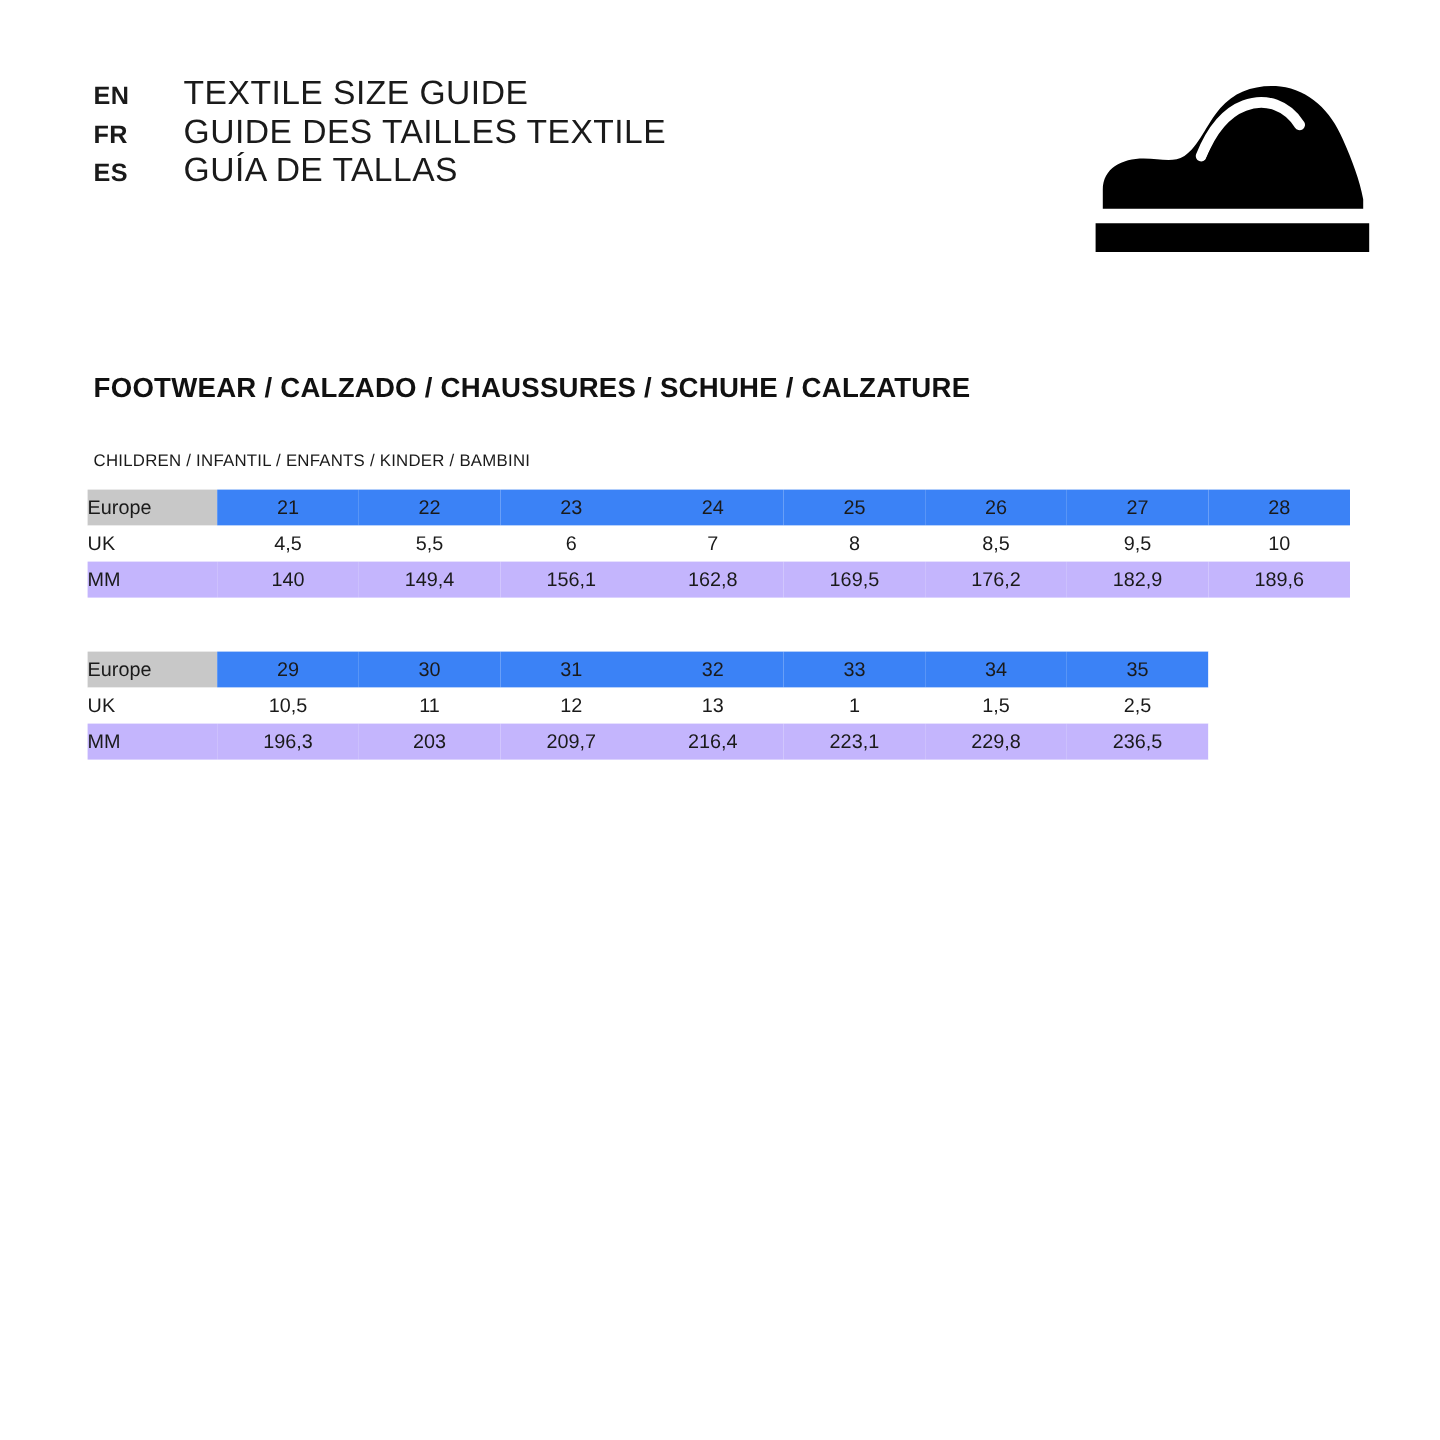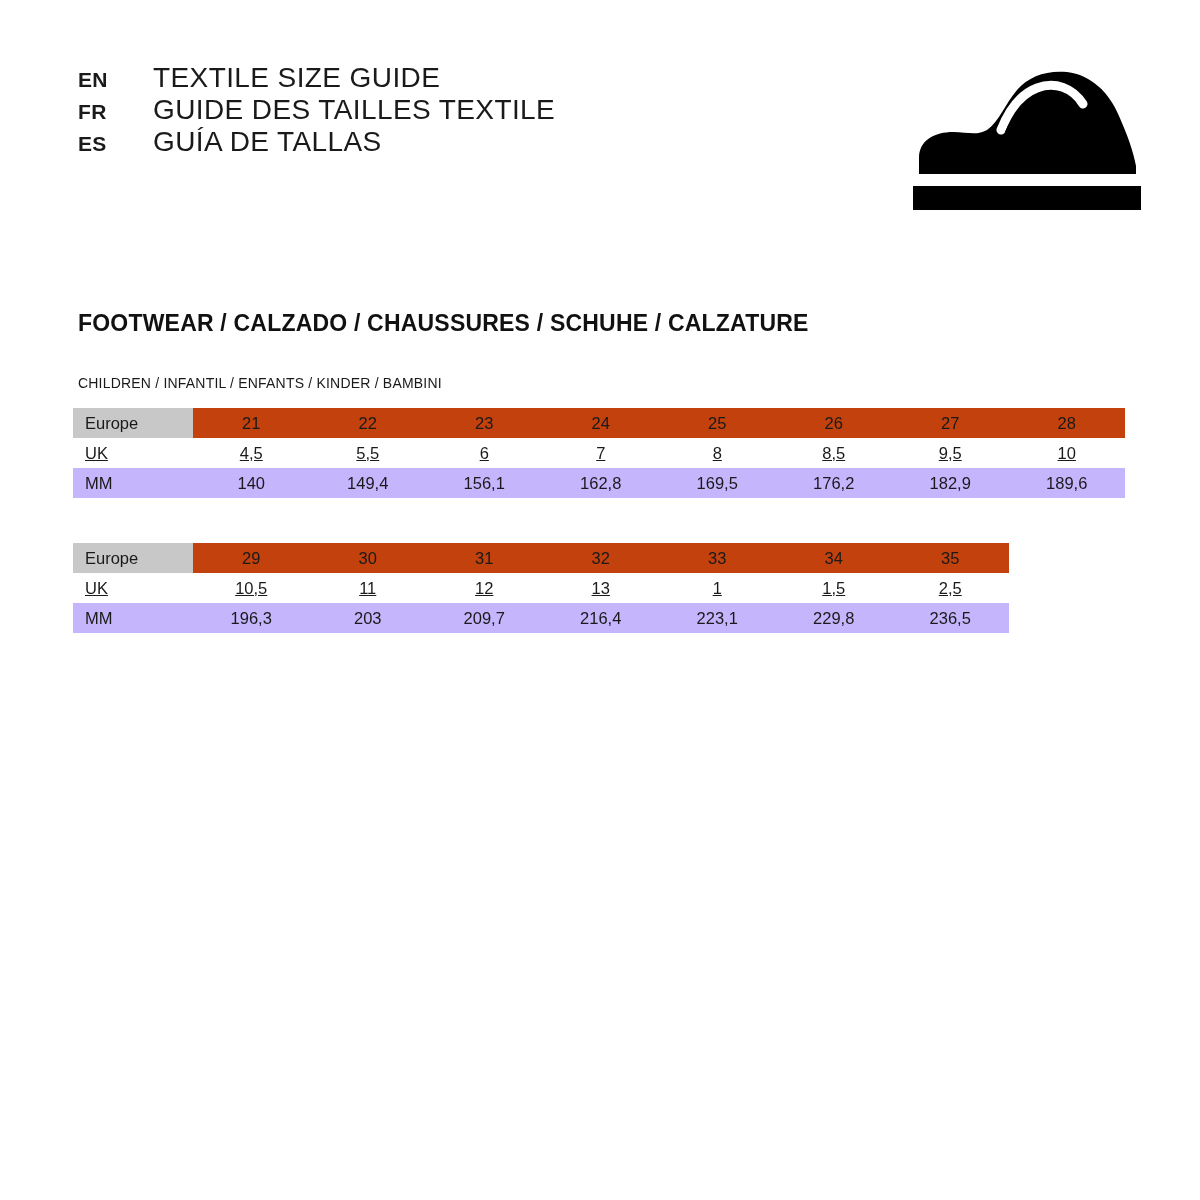--- a/index.html
+++ b/index.html
@@ -94,25 +94,24 @@
   .size-table td {
     height: 30px;
     font-size: 16.5px;
     text-align: center;
     color: #1a1a1a;
     padding: 0;
     vertical-align: middle;
   }
   .size-table td.label {
     text-align: left;
-    padding-left: 12px;
     width: 108px;
   }
-  .size-table tr.row-head td { background: #c2410c; }
-  .size-table tr.row-alt td  { background: #ffffff; text-decoration: underline; }
+  .size-table tr.row-head td { background: #3b82f6; }
+  .size-table tr.row-alt td  { background: #ffffff; }
   .size-table tr.row-grey td { background: #c4b5fd; }
   .size-table tr.row-head td.label { background: #c8c8c8; }
   .size-table td.empty { background: #ffffff !important; }
 </style>
 </head>
 <body>
 
 <div class="page">
 
   <div class="lang-block">

